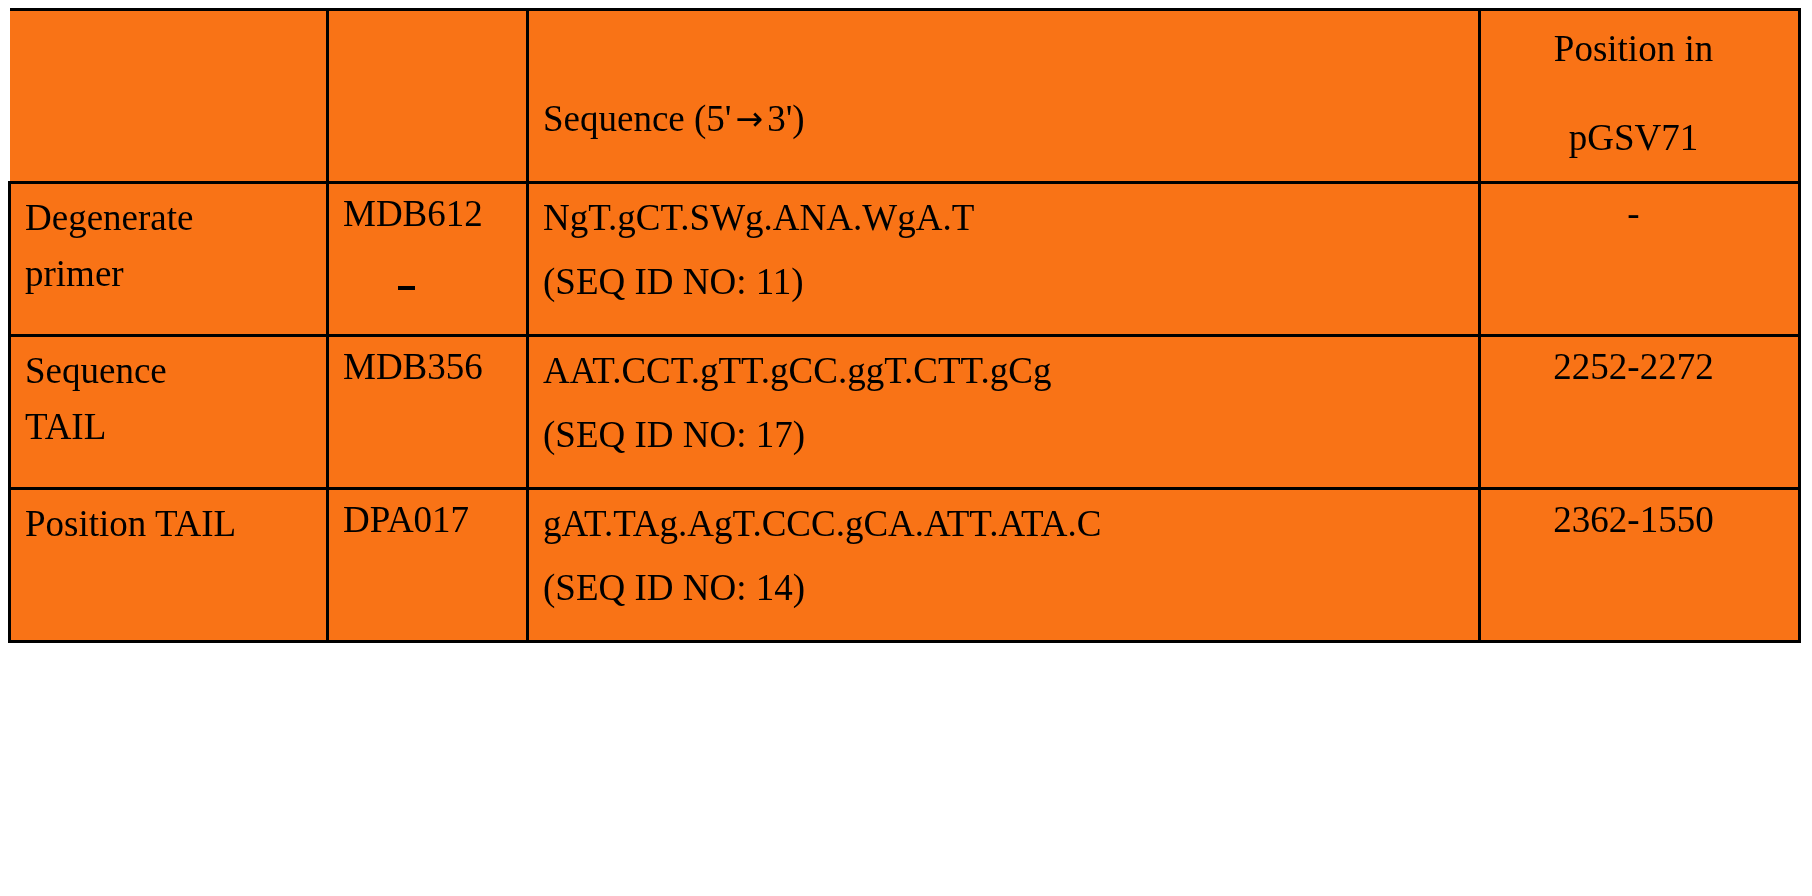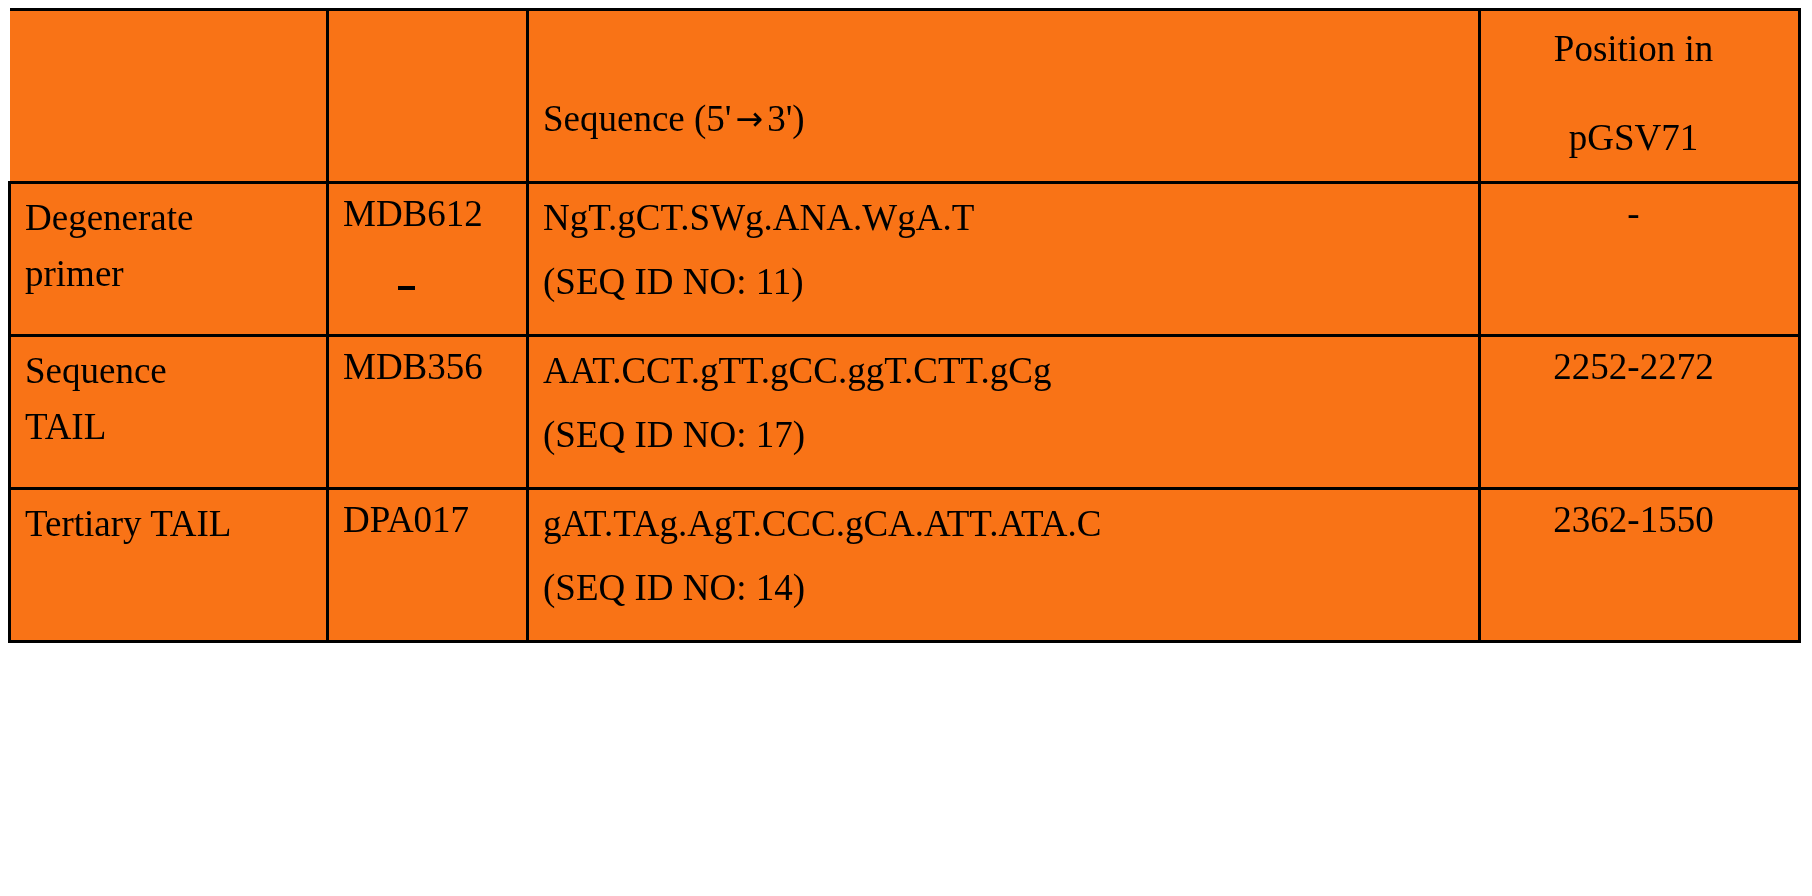--- a/index.html
+++ b/index.html
@@ -190,21 +190,21 @@
         <td class="cell-name">MDB356</td>
         <td class="cell-seq">
           <span class="seq-line">AAT.CCT.gTT.gCC.ggT.CTT.gCg</span>
           <span class="seqid-line">(SEQ ID NO: 17)</span>
         </td>
         <td class="cell-pos">2252-2272</td>
       </tr>
 
       <tr class="body-row">
         <td class="cell-type">
-          <span class="type-line">Tertiary TAIL</span>
+          <span class="type-line">Position TAIL</span>
         </td>
         <td class="cell-name">DPA017</td>
         <td class="cell-seq">
           <span class="seq-line">gAT.TAg.AgT.CCC.gCA.ATT.ATA.C</span>
           <span class="seqid-line">(SEQ ID NO: 14)</span>
         </td>
         <td class="cell-pos">2362-1550</td>
       </tr>
     </tbody>
   </table>

